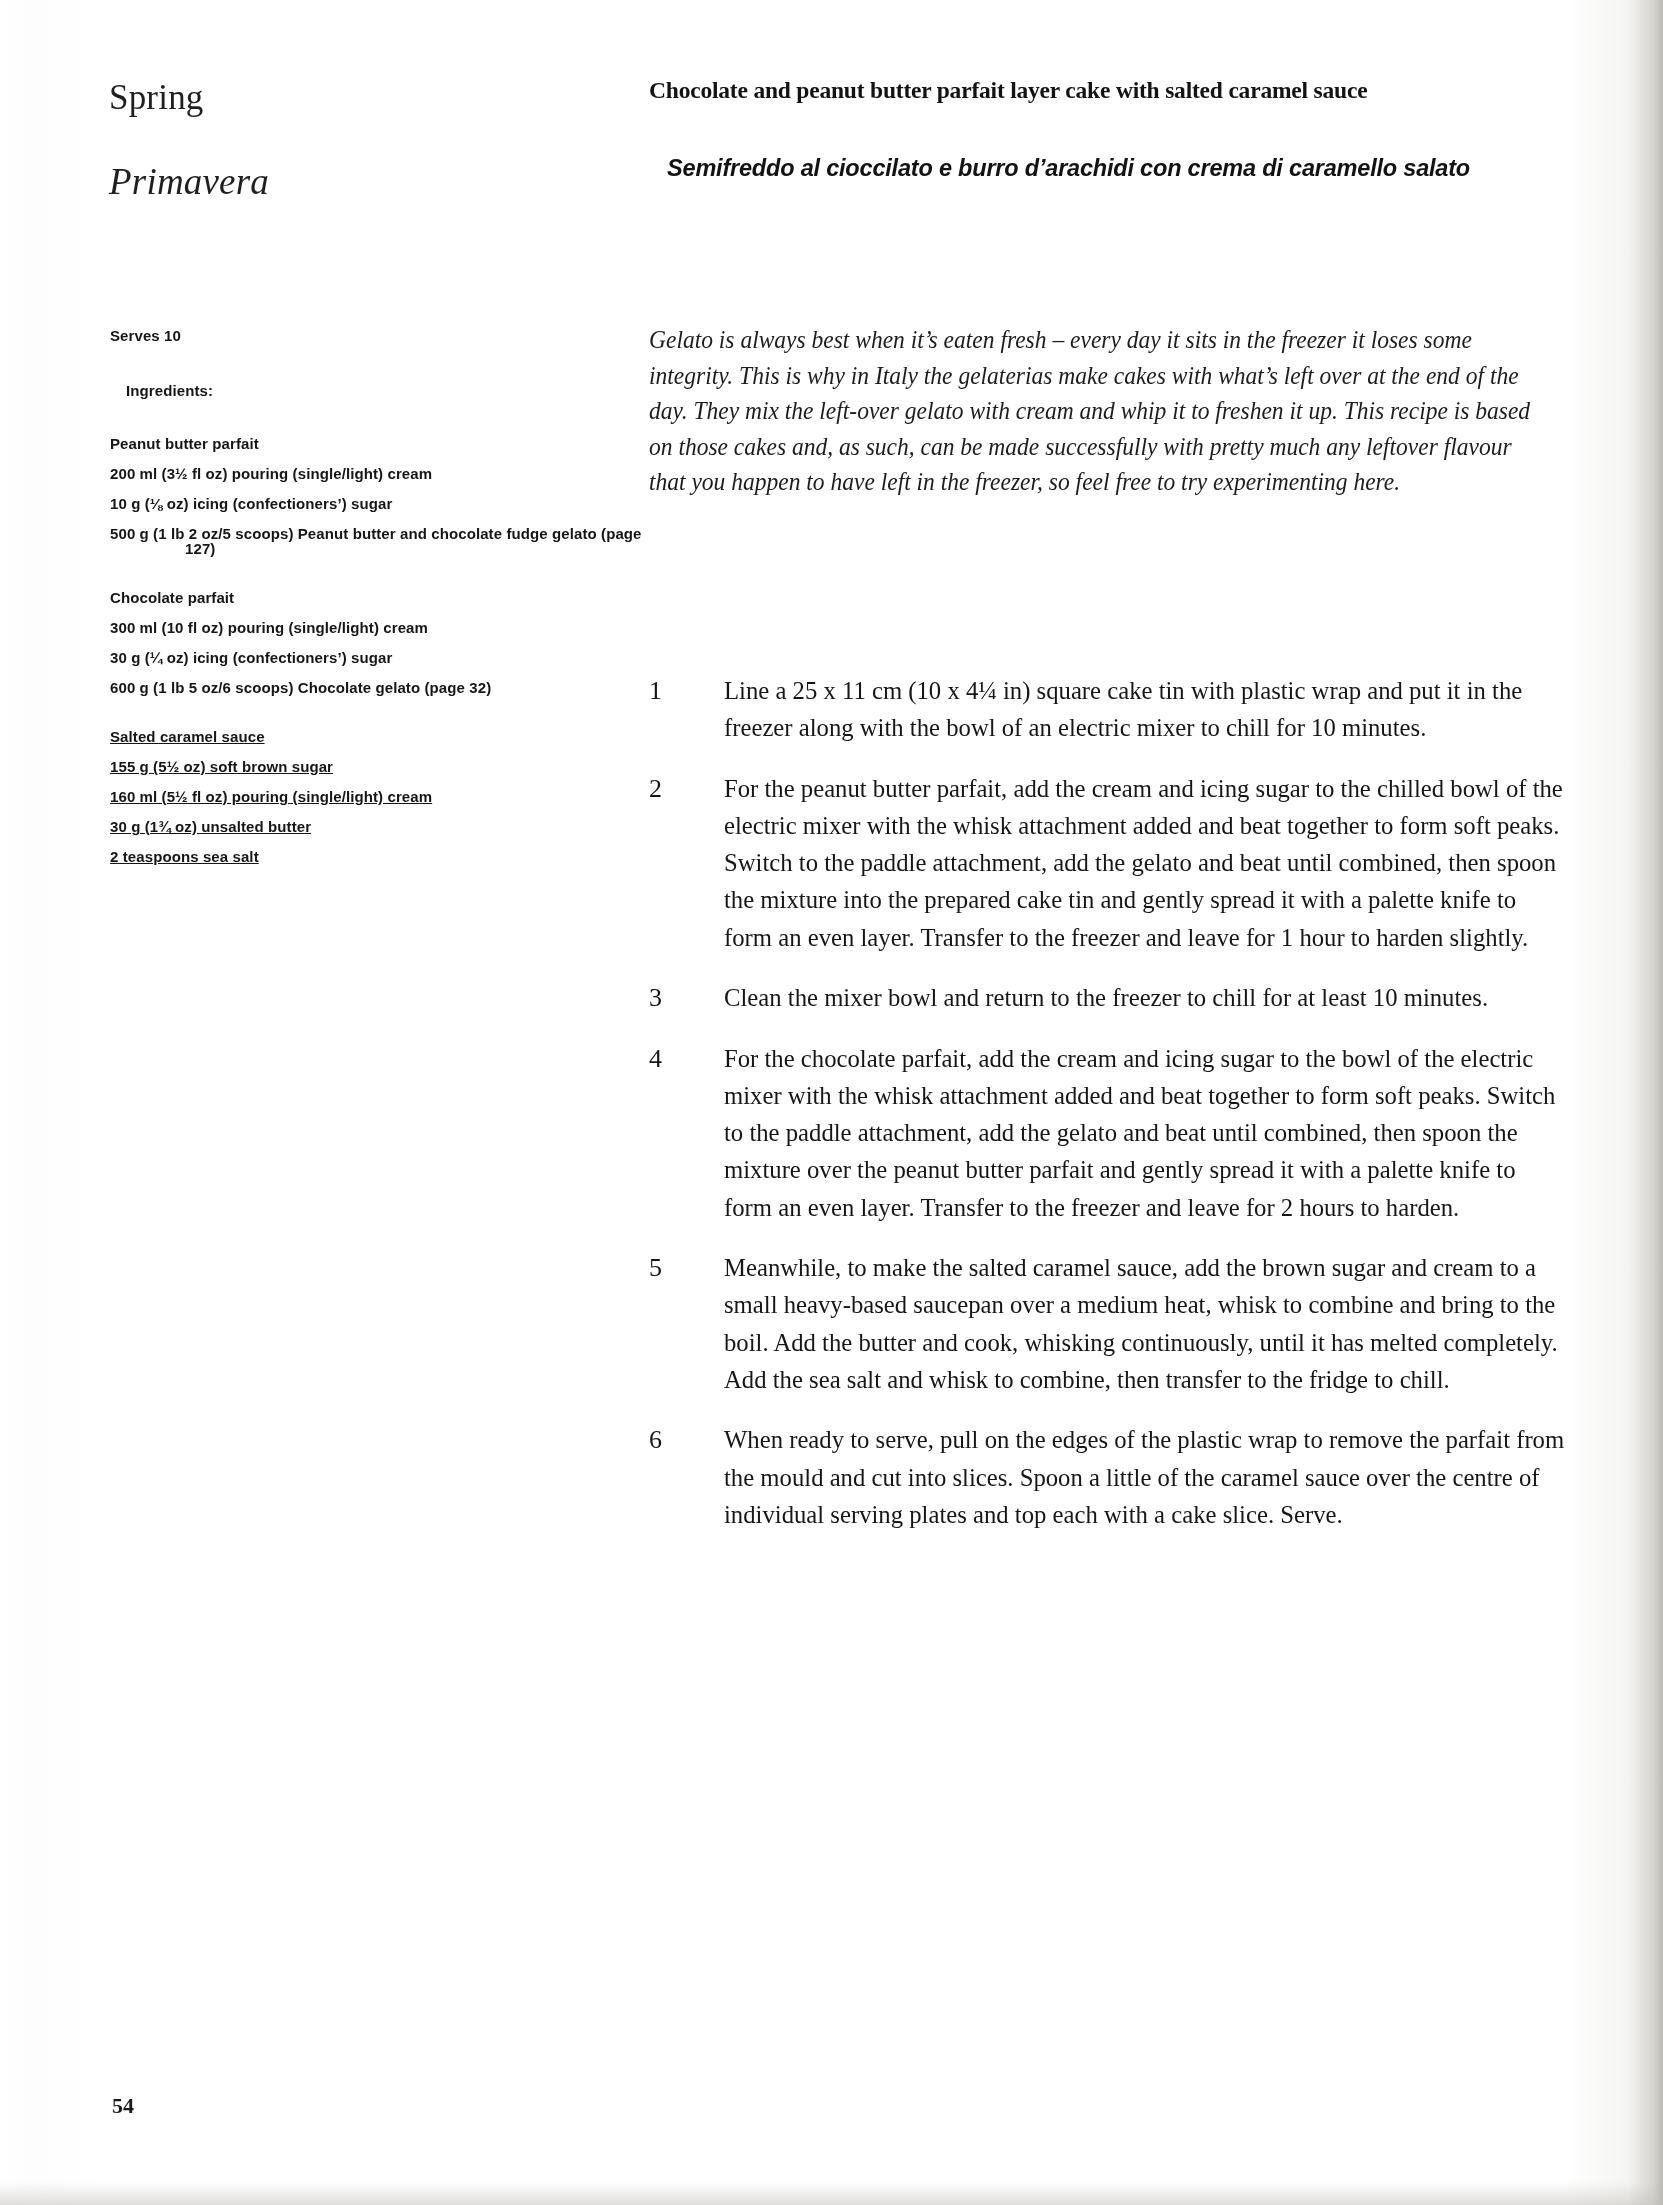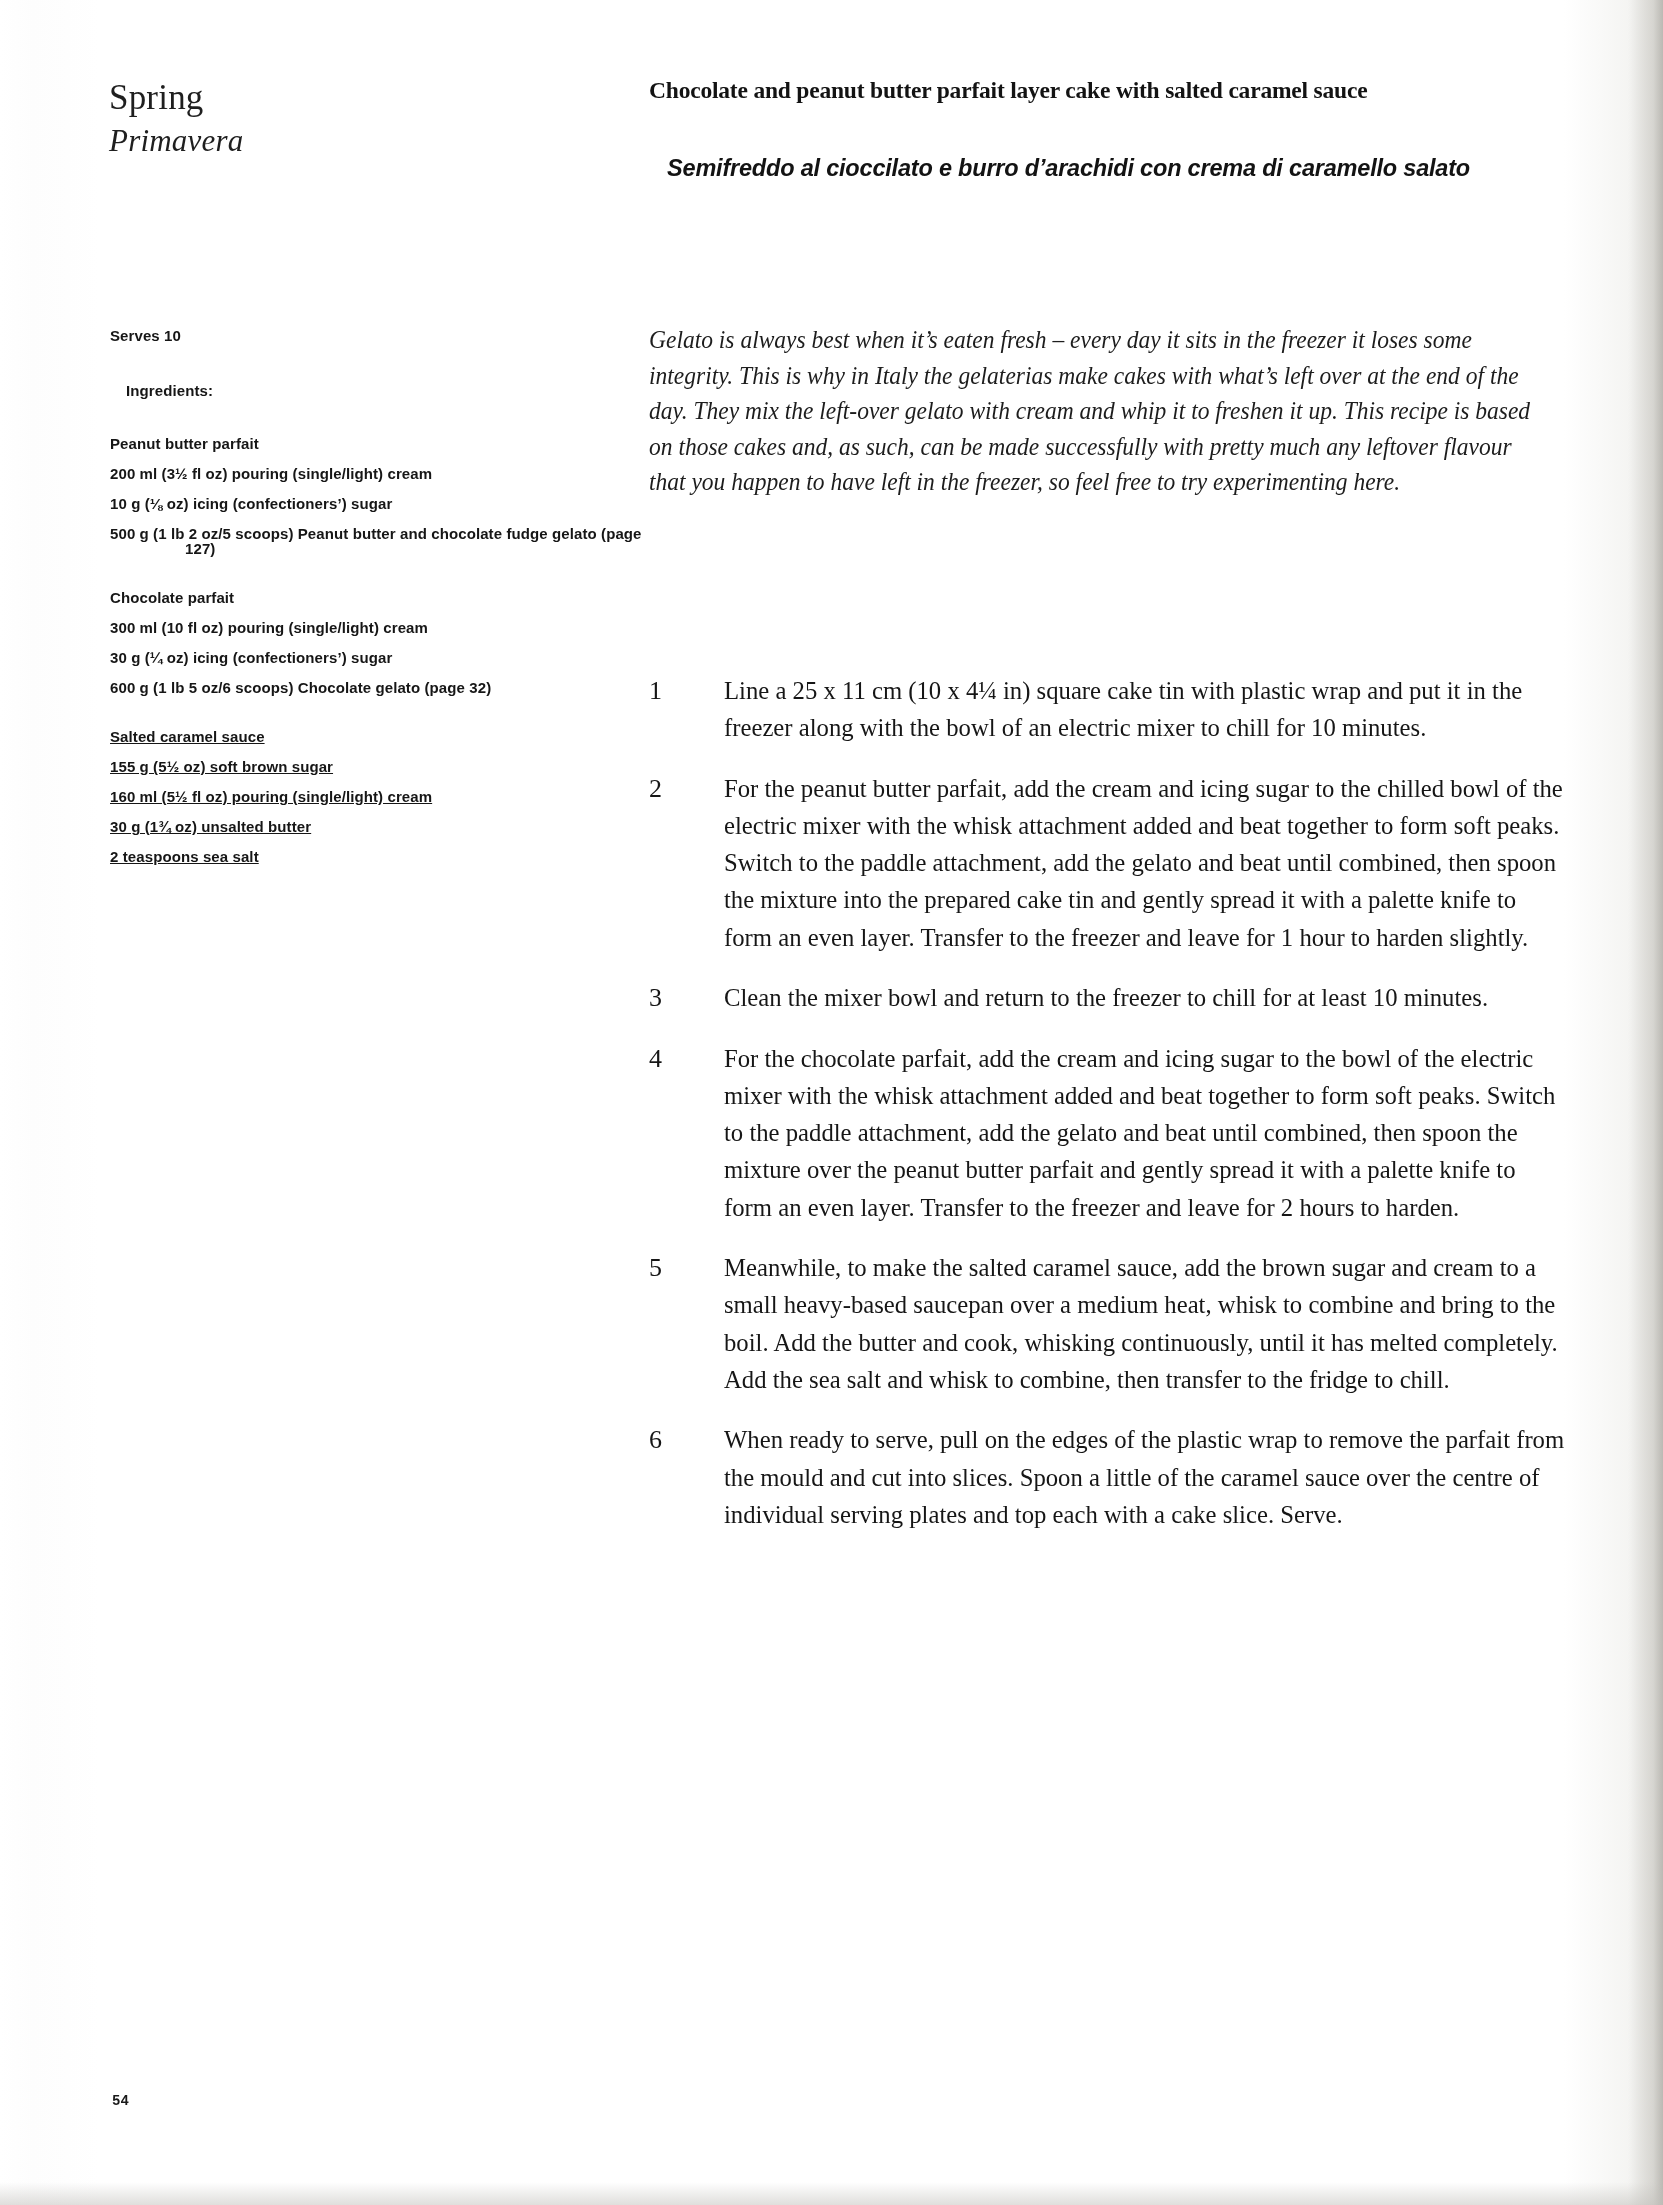--- a/index.html
+++ b/index.html
@@ -53,24 +53,25 @@
   .chapter-en {
     font-family: "Liberation Serif", serif;
     font-size: 35px;
     line-height: 1.32;
     color: #1f1f1f;
     letter-spacing: 0.2px;
   }
   .chapter-it {
     font-family: "Liberation Serif", serif;
     font-style: italic;
-    font-size: 31px;
+    font-size: 37px;
     line-height: 1.32;
     color: #1f1f1f;
     letter-spacing: 0.2px;
+    margin-top: 37px;
   }
 
   .ingredients-col {
     position: absolute;
     left: 110px;
     top: 328px;
     width: 532px;
     font-family: "Liberation Sans", sans-serif;
     font-weight: bold;
     font-size: 15px;
@@ -169,23 +170,23 @@
   .step-text {
     flex: 1 1 auto;
     transform: scaleX(0.95);
     transform-origin: left top;
   }
 
   .page-number {
     position: absolute;
     left: 112px;
     top: 2093px;
-    font-family: Liberation Mono, monospace;
-    font-weight: bold;
-    font-size: 14px;
+    font-family: Liberation Serif, serif;
+    font-weight: bold;
+    font-size: 22px;
     color: #1a1a1a;
   }
 </style>
 </head>
 <body>
 
 <div class="page">
 
   <div class="chapter-block">
     <div class="chapter-en">Spring</div>

